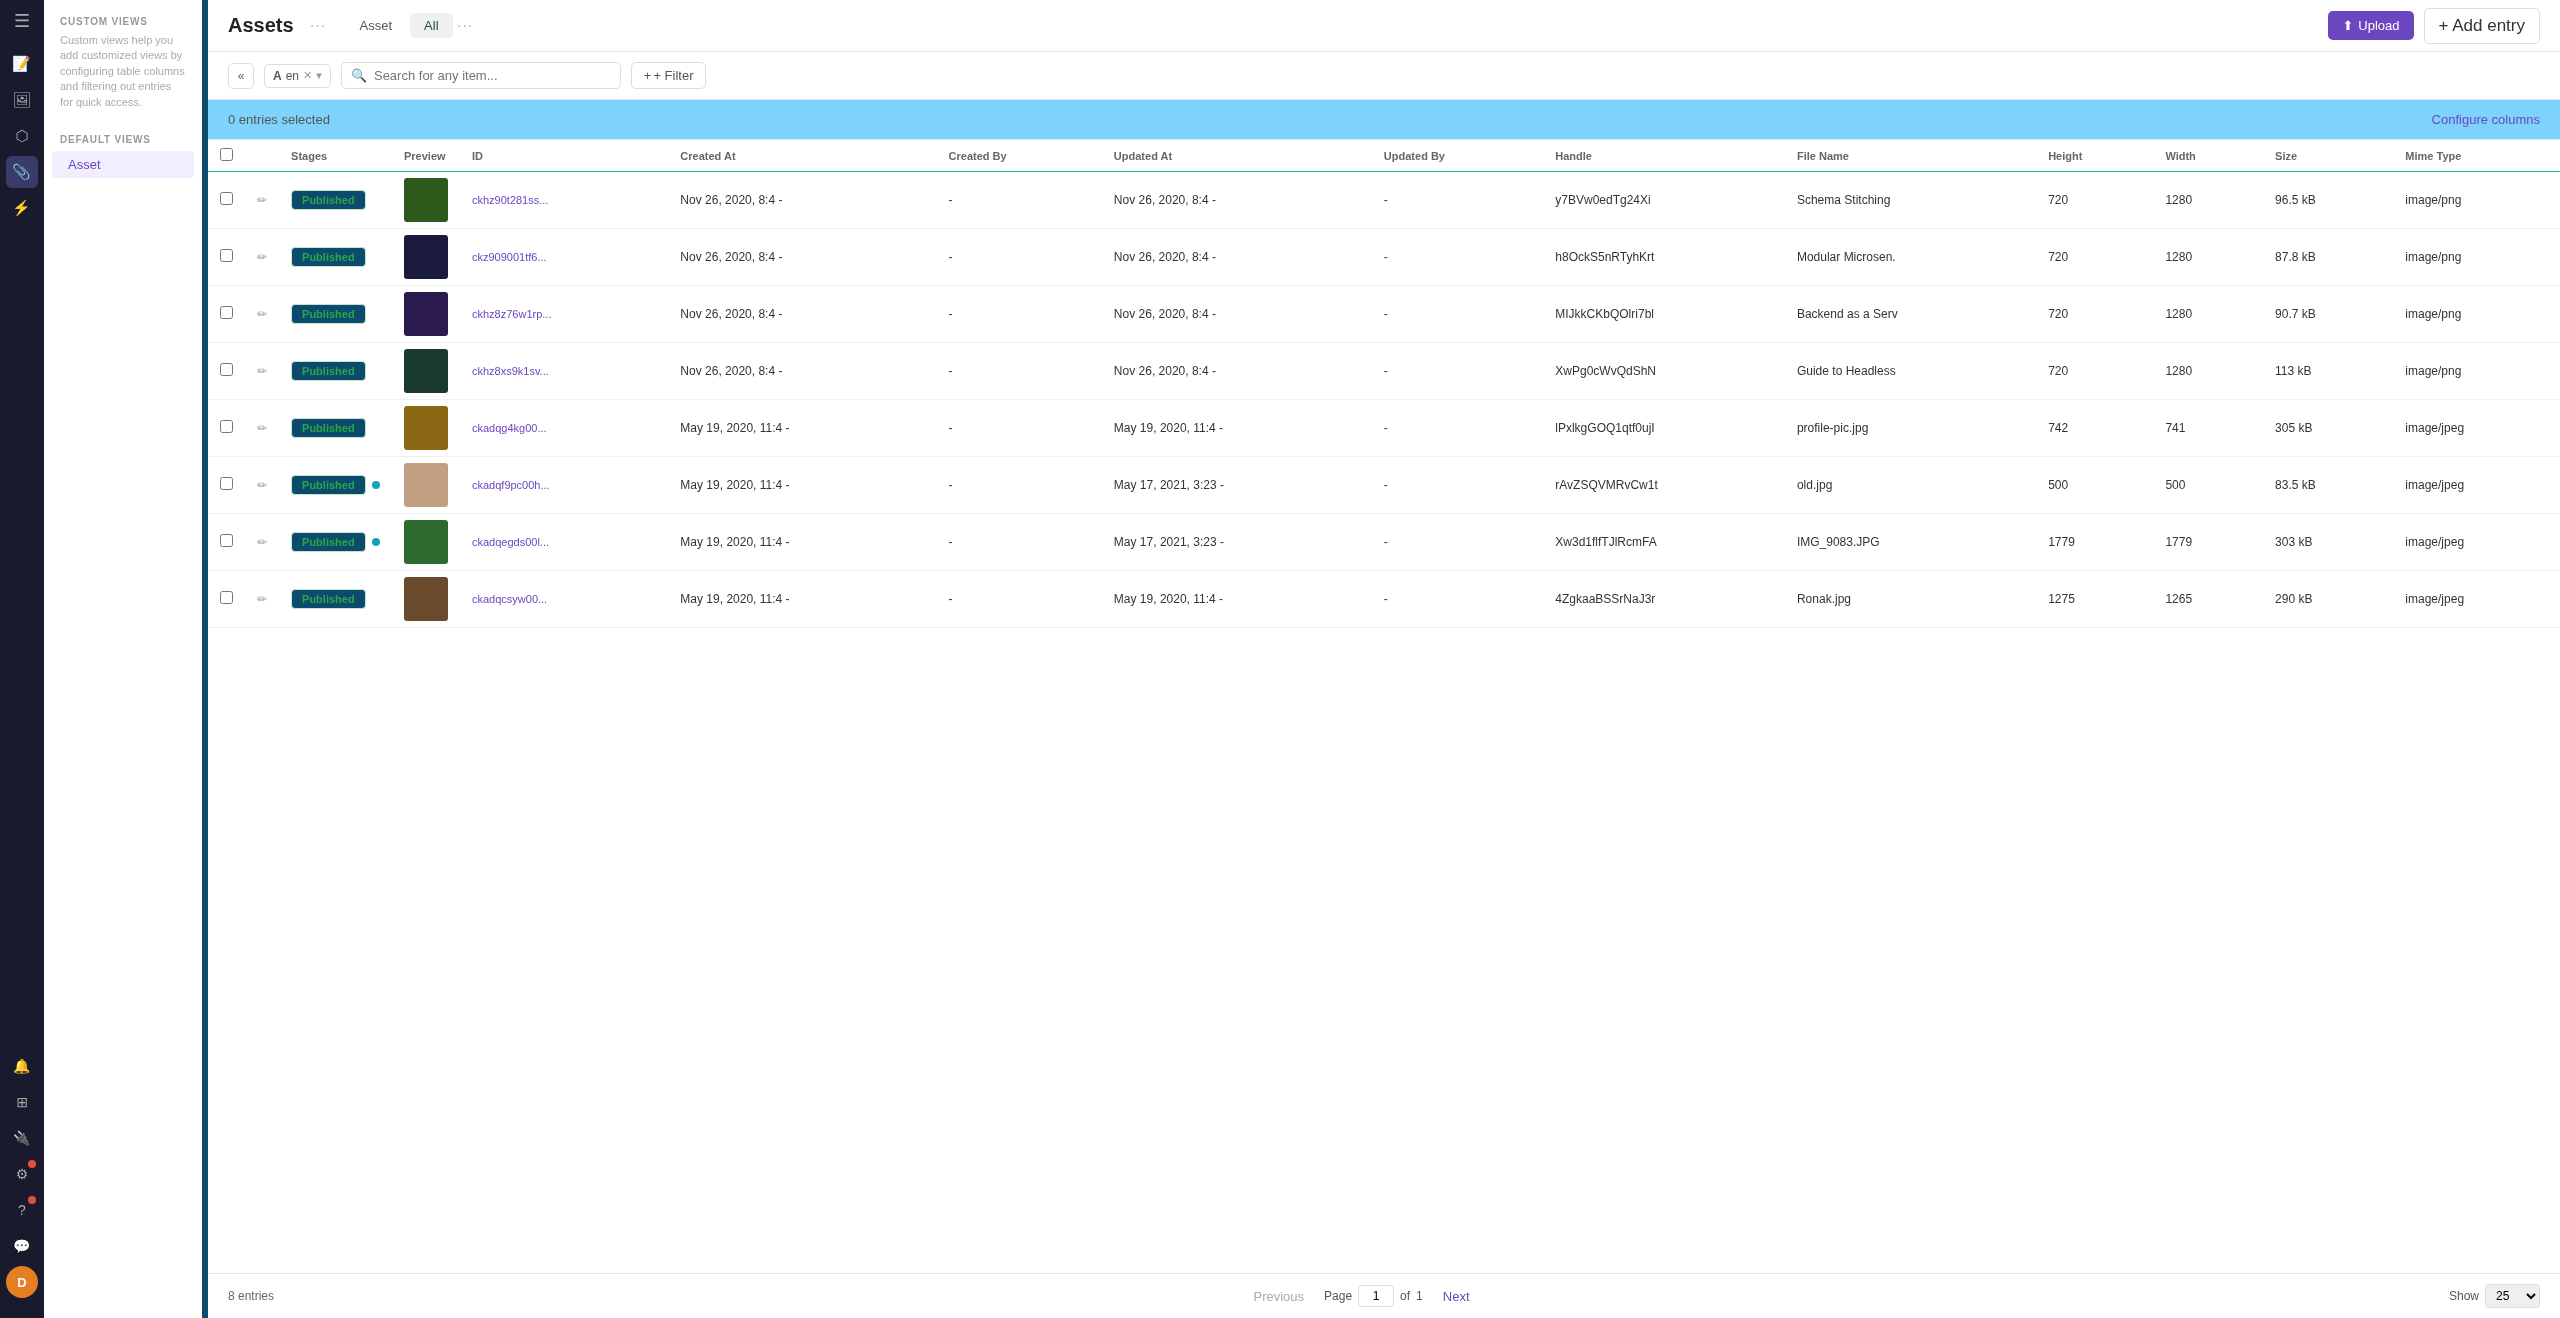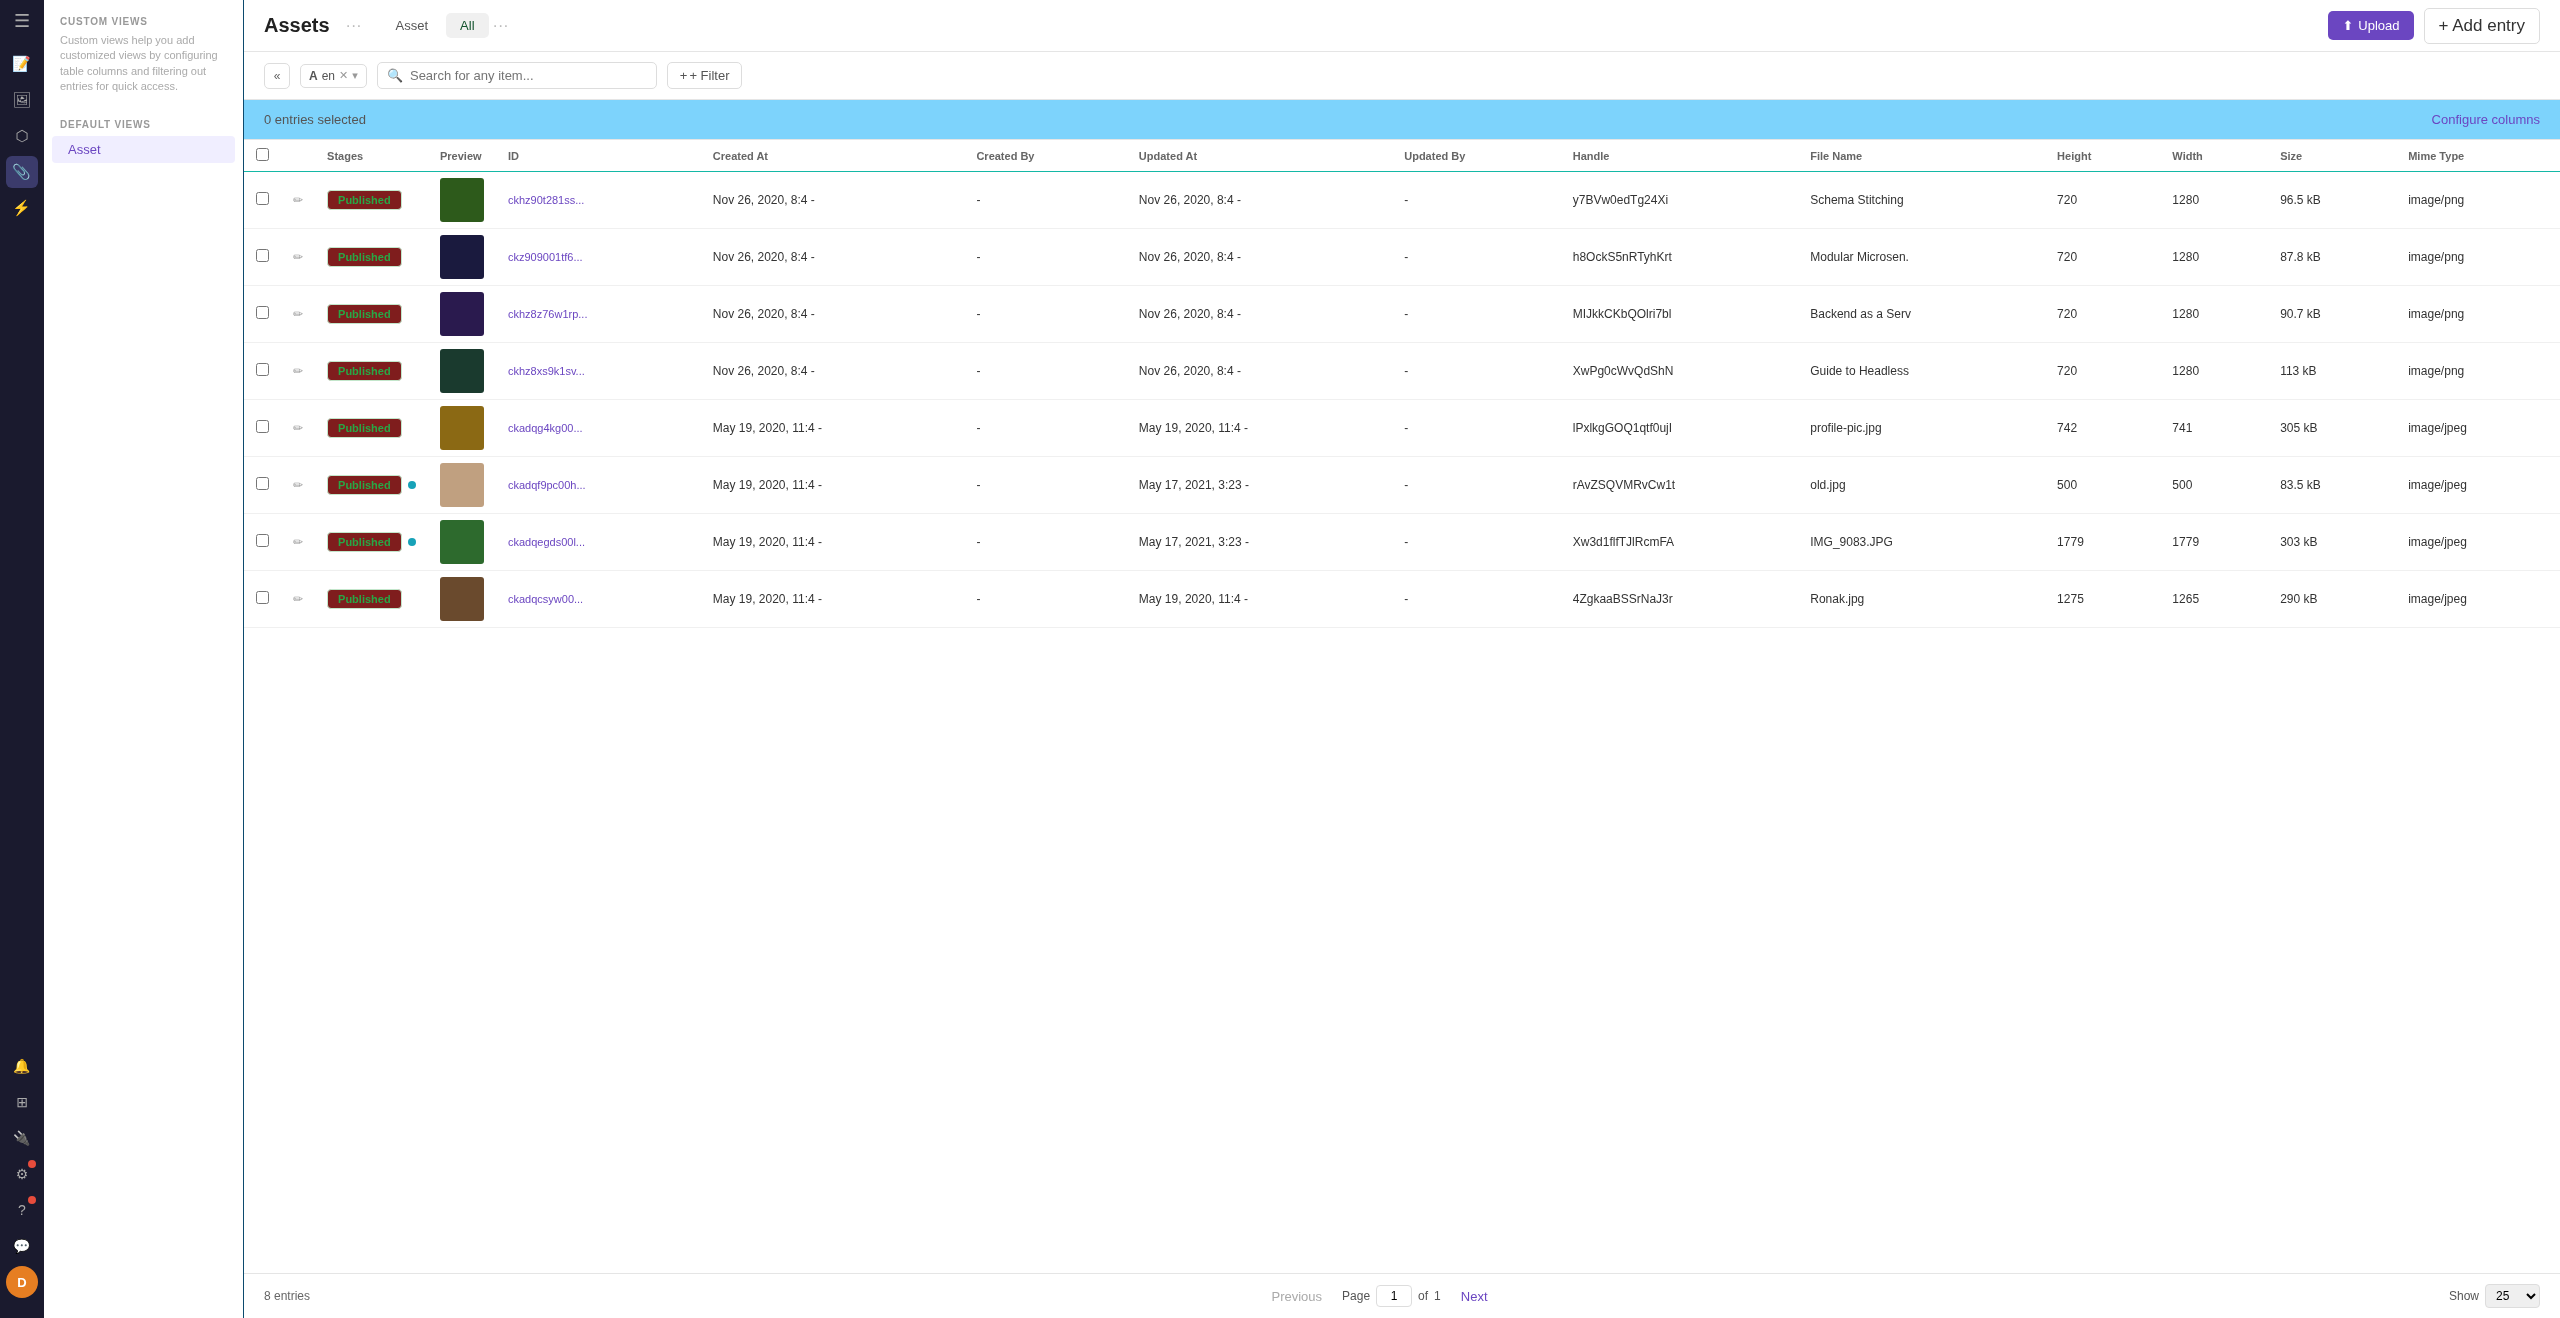--- a/index.html
+++ b/index.html
@@ -30,23 +30,23 @@
     .icon-btn.active { background: #3b3b6b; color: #fff; }
     .icon-btn.avatar { background: #e67e22; color: #fff; border-radius: 50%; font-size: 13px; font-weight: bold; }
     .icon-btn .badge {
       position: absolute; top: 2px; right: 2px;
       width: 8px; height: 8px; background: #e74c3c; border-radius: 50%;
     }
     .menu-icon { color: #aaa; font-size: 18px; margin-bottom: 12px; cursor: pointer; }
 
     
     .sidebar {
-      width: 200px;
-      background: #fff;
-      border-right: 1px solid #0c4a6e;
+      width: 164px;
+      background: #fff;
+      border-right: 6px solid #0c4a6e;
       display: flex;
       flex-direction: column;
       padding: 16px 0;
       flex-shrink: 0;
     }
     .sidebar-section-title {
       font-size: 10px;
       font-weight: 700;
       color: #999;
       letter-spacing: 0.08em;
@@ -246,21 +246,21 @@
     .stage-col { width: 110px; }
     .preview-col { width: 60px; }
 
     .stage-badge {
       display: inline-block;
       padding: 3px 10px;
       border-radius: 4px;
       font-size: 11px;
       font-weight: 600;
     }
-    .stage-published { background: #7f1d1d; color: #28a745; border: 1px solid #c3e6cb; }
+    .stage-published { background: #0c4a6e; color: #28a745; border: 1px solid #c3e6cb; }
     .thumb-placeholder {
       width: 44px;
       height: 44px;
       border-radius: 3px;
       display: flex; align-items: center; justify-content: center;
       font-size: 10px;
       color: #fff;
       font-weight: bold;
     }
     .edit-icon {

